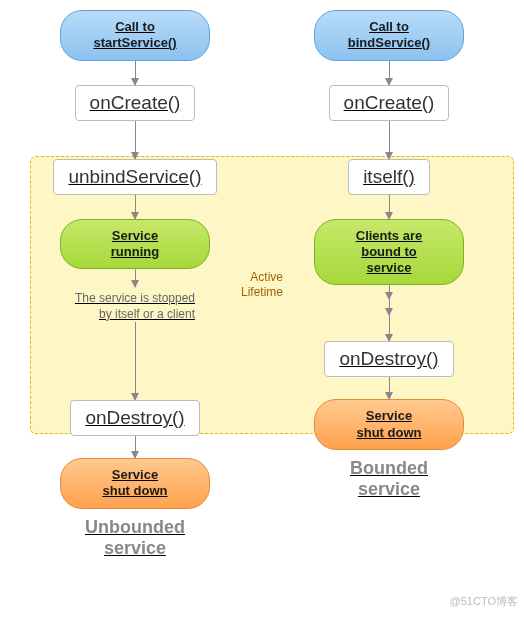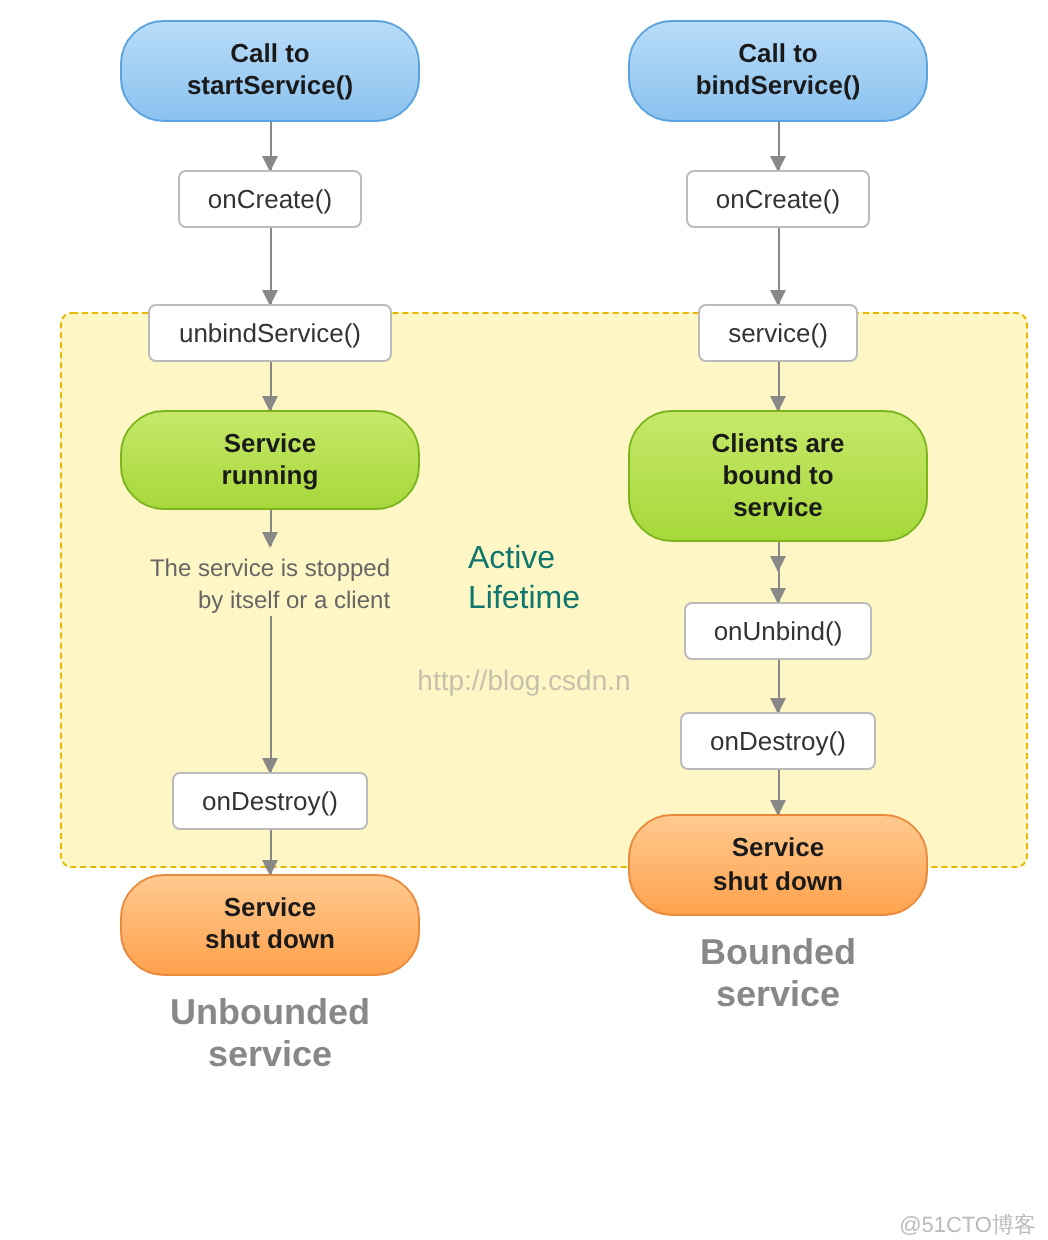--- a/index.html
+++ b/index.html
@@ -22,27 +22,28 @@
     justify-content: space-between;
     width: 100%;
     height: 100%;
   }
   .col {
     width: 230px;
     display: flex;
     flex-direction: column;
     align-items: center;
     position: relative;
+    text-decoration: underline;
   }
   .node {
     background: #fff;
     border: 1px solid #bbb;
     border-radius: 4px;
     padding: 6px 14px;
-    font-size: 13px;
+    font-size: 19px;
     color: #333;
     text-align: center;
     z-index: 2;
   }
   .pill {
     border-radius: 22px;
     padding: 8px 22px;
     font-weight: bold;
     font-size: 13px;
     line-height: 1.25;
@@ -89,23 +90,23 @@
     background: #fff6c6;
     border: 1px dashed #e6b800;
     border-radius: 6px;
     z-index: 0;
   }
   .active-label {
     position: absolute;
     left: 50%;
     top: 270px;
     transform: translateX(-50%);
-    font-size: 16px;
-    color: #0f766e;
-    text-align: left;
+    font-size: 12px;
+    color: #a16207;
+    text-align: right;
     line-height: 1.25;
     z-index: 2;
   }
   .edge-label {
     font-size: 12px;
     color: #666;
     text-align: right;
     line-height: 1.3;
     z-index: 2;
     margin-top: 4px;
@@ -124,35 +125,34 @@
     transform: translateX(-50%);
     font-size: 14px;
     color: rgba(150,150,150,0.55);
     z-index: 3;
     white-space: nowrap;
     pointer-events: none;
   }
   .watermark2 {
     position: absolute;
     right: 6px;
-    bottom: 0;
+    bottom: 11px;
     font-size: 11px;
     color: #bbb;
     z-index: 3;
     pointer-events: none;
   }
 </style>
 </head>
 <body>
 
 <div class="diagram">
 
   <div class="yellow-box"></div>
   <div class="active-label">Active<br>Lifetime</div>
-  <div class="watermark">http://blog.csdn.n</div>
   <div class="watermark2">@51CTO博客</div>
 
   <div class="cols">
 
     <div class="col">
       <div class="pill pill-blue">Call to<br>startService()</div>
       <div class="arrow" style="height:24px"></div>
       <div class="node">onCreate()</div>
       <div class="arrow" style="height:38px"></div>
       <div class="node">unbindService()</div>
@@ -165,26 +165,25 @@
       <div class="arrow" style="height:22px"></div>
       <div class="pill pill-orange">Service<br>shut down</div>
       <div class="caption">Unbounded<br>service</div>
     </div>
 
     <div class="col">
       <div class="pill pill-blue">Call to<br>bindService()</div>
       <div class="arrow" style="height:24px"></div>
       <div class="node">onCreate()</div>
       <div class="arrow" style="height:38px"></div>
-      <div class="node">service()</div>
+      <div class="node">itself()</div>
       <div class="arrow" style="height:24px"></div>
       <div class="pill pill-green">Clients are<br>bound to<br>service</div>
       <div class="arrow" style="height:14px"></div>
       <div class="arrow" style="height:16px"></div>
-      <div class="node">onUnbind()</div>
       <div class="arrow" style="height:26px"></div>
       <div class="node">onDestroy()</div>
       <div class="arrow" style="height:22px"></div>
       <div class="pill pill-orange">Service<br>shut down</div>
       <div class="caption">Bounded<br>service</div>
     </div>
   </div>
 </div>
 
 </body></html>

